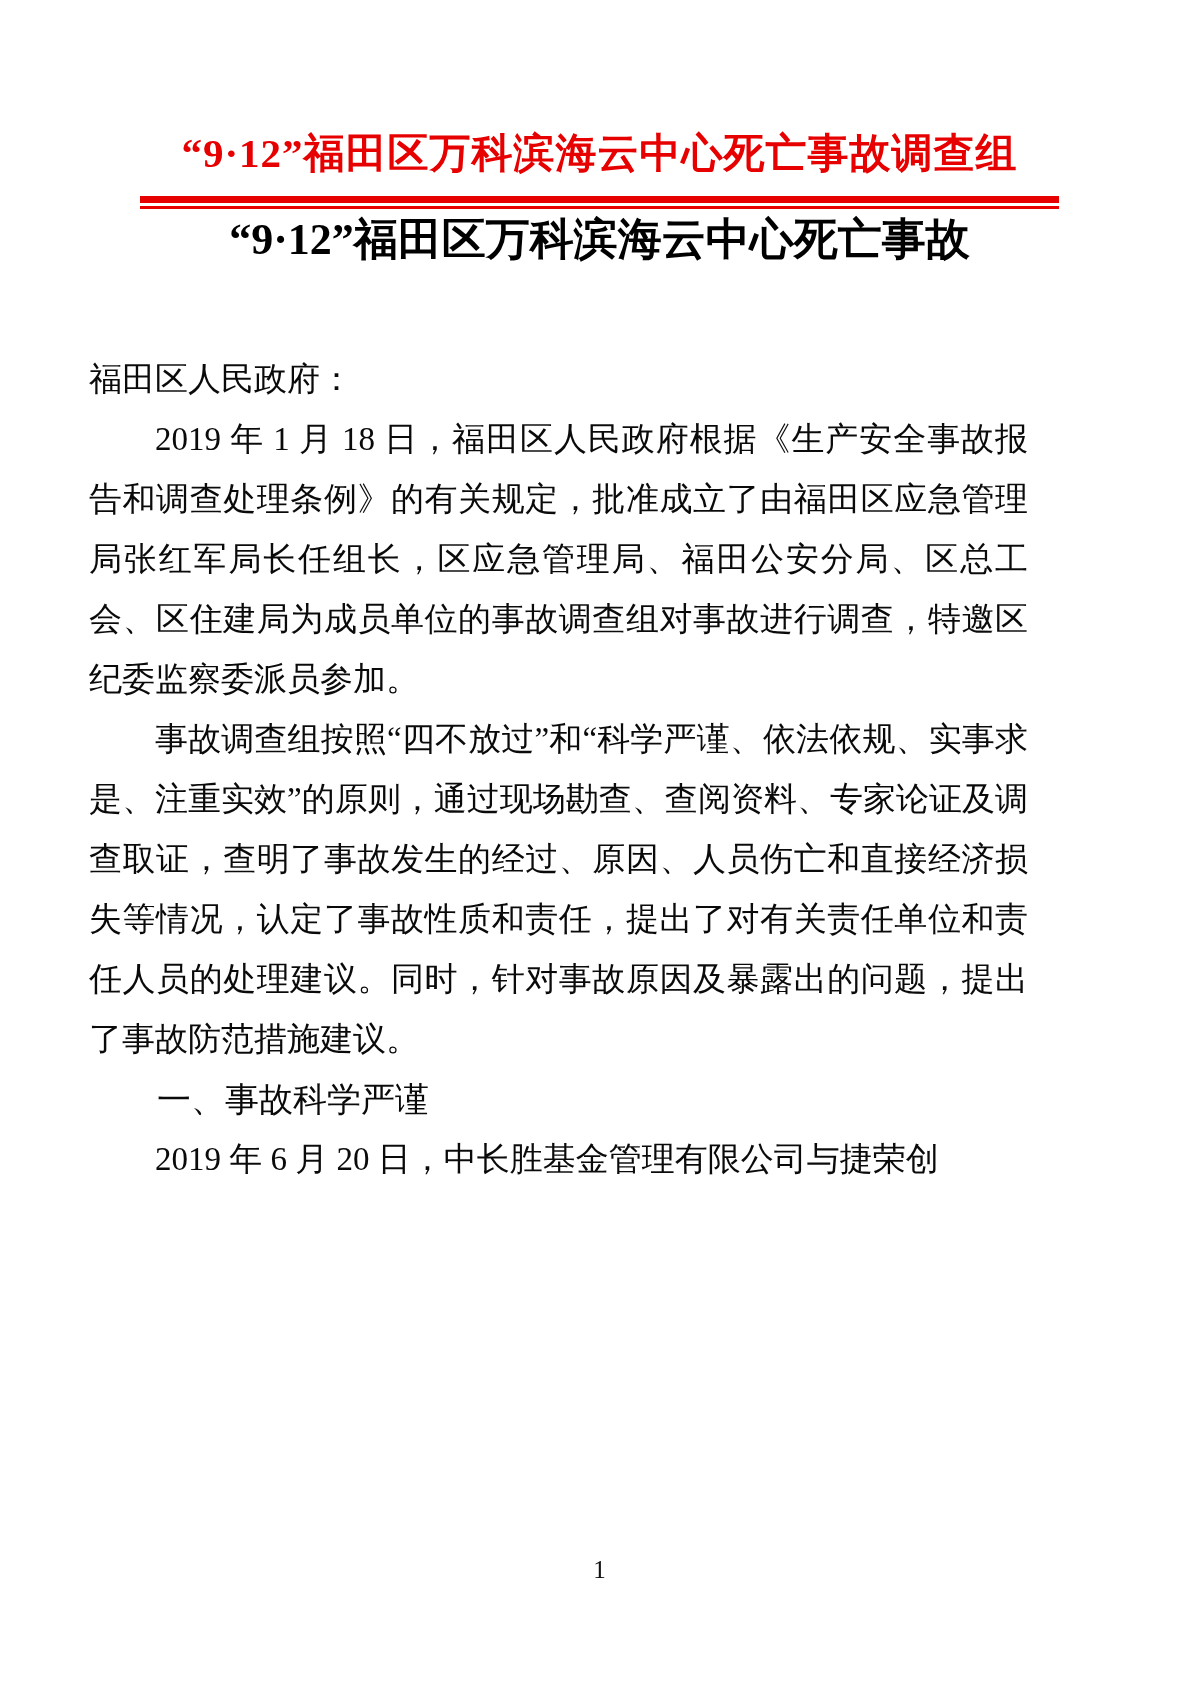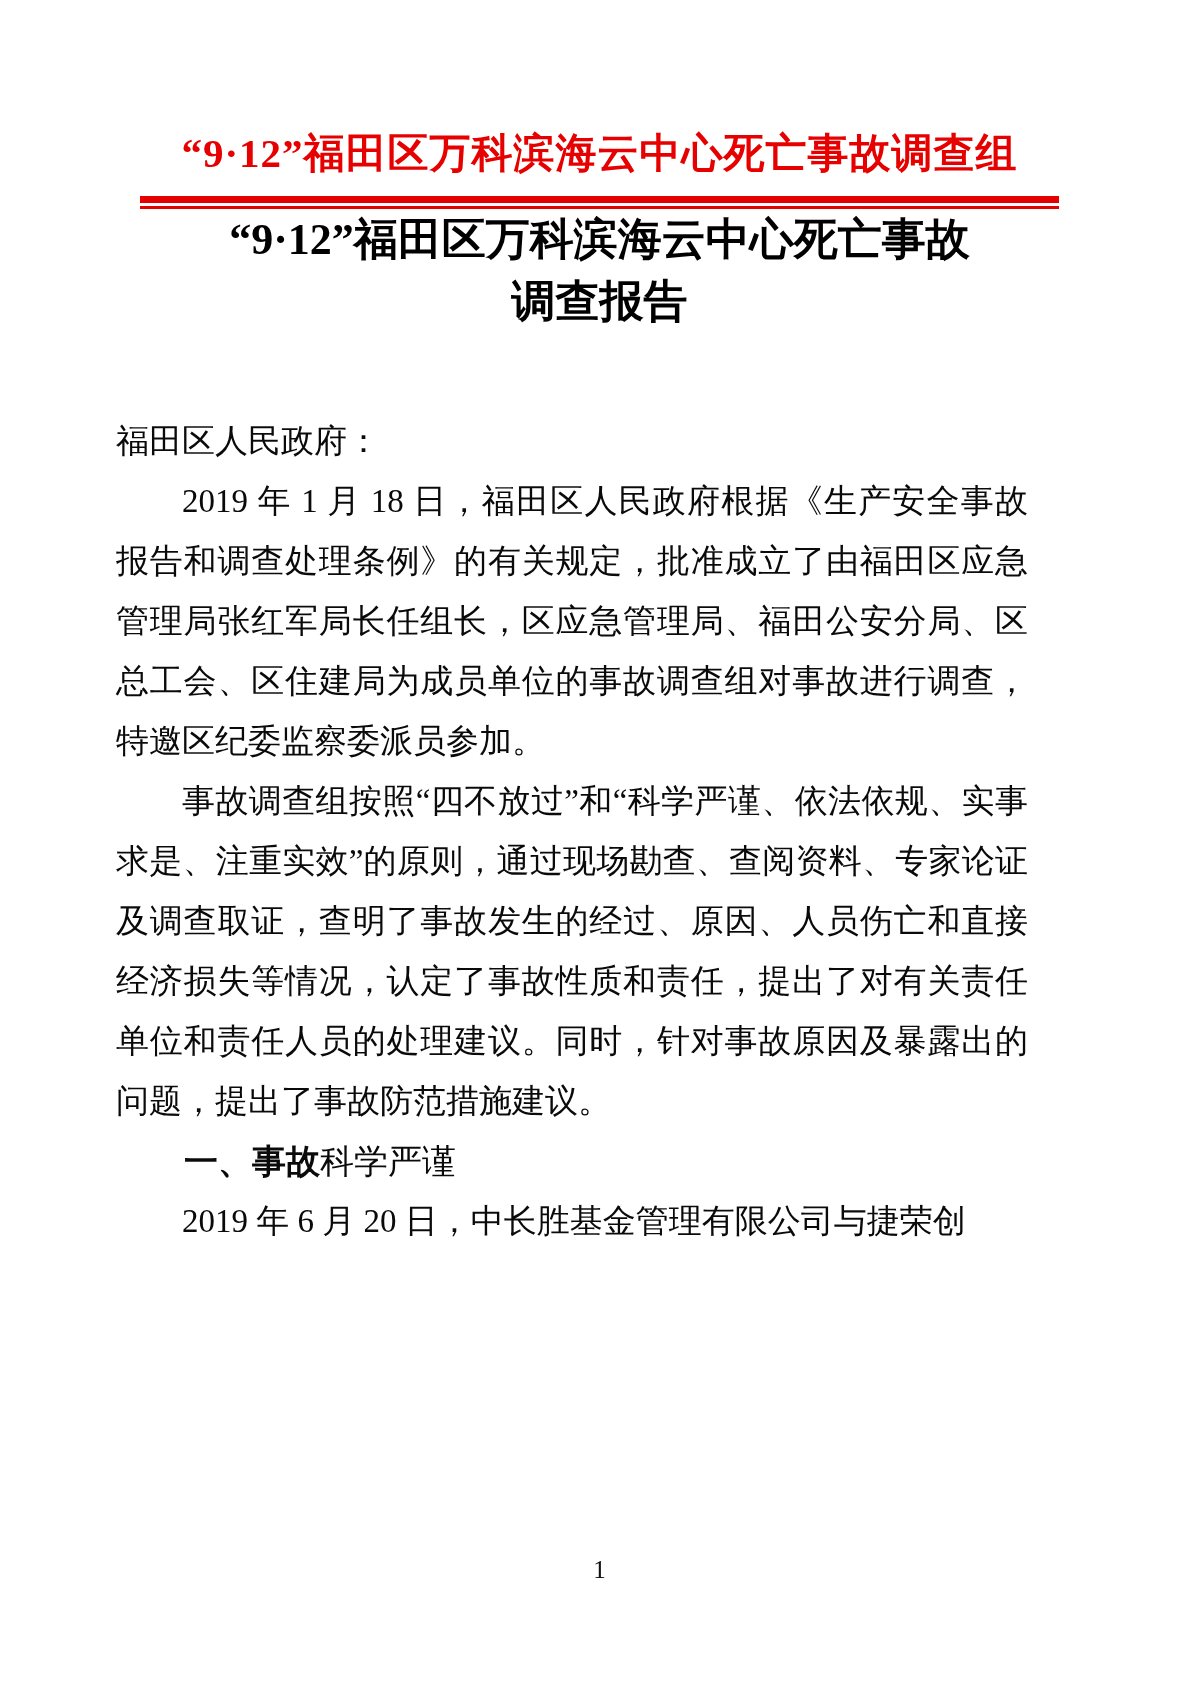--- a/index.html
+++ b/index.html
@@ -39,42 +39,42 @@
   
   .doc-title {
     text-align: center;
     font-weight: bold;
     font-size: 44px;
     line-height: 62px;
     color: #000000;
   }
   
   .doc-body {
-    margin: 78px 171px 0 116px;
+    margin: 78px 171px 0 89px;
     font-size: 33px;
     line-height: 60px;
     text-align: justify;
     color: #0a0a0a;
   }
   .doc-body p, .doc-body h2 {
     margin: 0;
     padding: 0;
   }
   .indent {
     text-indent: 2em;
   }
   .section-heading {
     font-family: "Liberation Sans", "DejaVu Sans", sans-serif;
     font-size: 34px;
     line-height: 60px;
     font-weight: normal;
     text-align: left;
   }
   .section-heading .heavy {
-    font-weight: 700;
+    font-weight: 400;
   }
   .section-heading .medium {
     font-weight: 500;
   }
   
   .footer {
     position: absolute;
     left: 0;
     right: 0;
     bottom: 112px;
@@ -91,21 +91,20 @@
 
 <div class="page">
 
   <div class="letterhead">
     <div class="letterhead-text">“9·12”福田区万科滨海云中心死亡事故调查组</div>
     <div class="double-rule"></div>
   </div>
 
   <div class="doc-title">
     <div class="title-line">“9·12”福田区万科滨海云中心死亡事故</div>
-    <div class="title-line">调查报告</div>
   </div>
 
   <div class="doc-body">
     <p class="salutation">福田区人民政府：</p>
 
 
     <p class="para indent">2019 年 1 月 18 日，福田区人民政府根据《生产安全事故报告和调查处理条例》的有关规定，批准成立了由福田区应急管理局张红军局长任组长，区应急管理局、福田公安分局、区总工会、区住建局为成员单位的事故调查组对事故进行调查，特邀区纪委监察委派员参加。</p>
 
     <p class="para indent">事故调查组按照“四不放过”和“科学严谨、依法依规、实事求是、注重实效”的原则，通过现场勘查、查阅资料、专家论证及调查取证，查明了事故发生的经过、原因、人员伤亡和直接经济损失等情况，认定了事故性质和责任，提出了对有关责任单位和责任人员的处理建议。同时，针对事故原因及暴露出的问题，提出了事故防范措施建议。</p>
 

